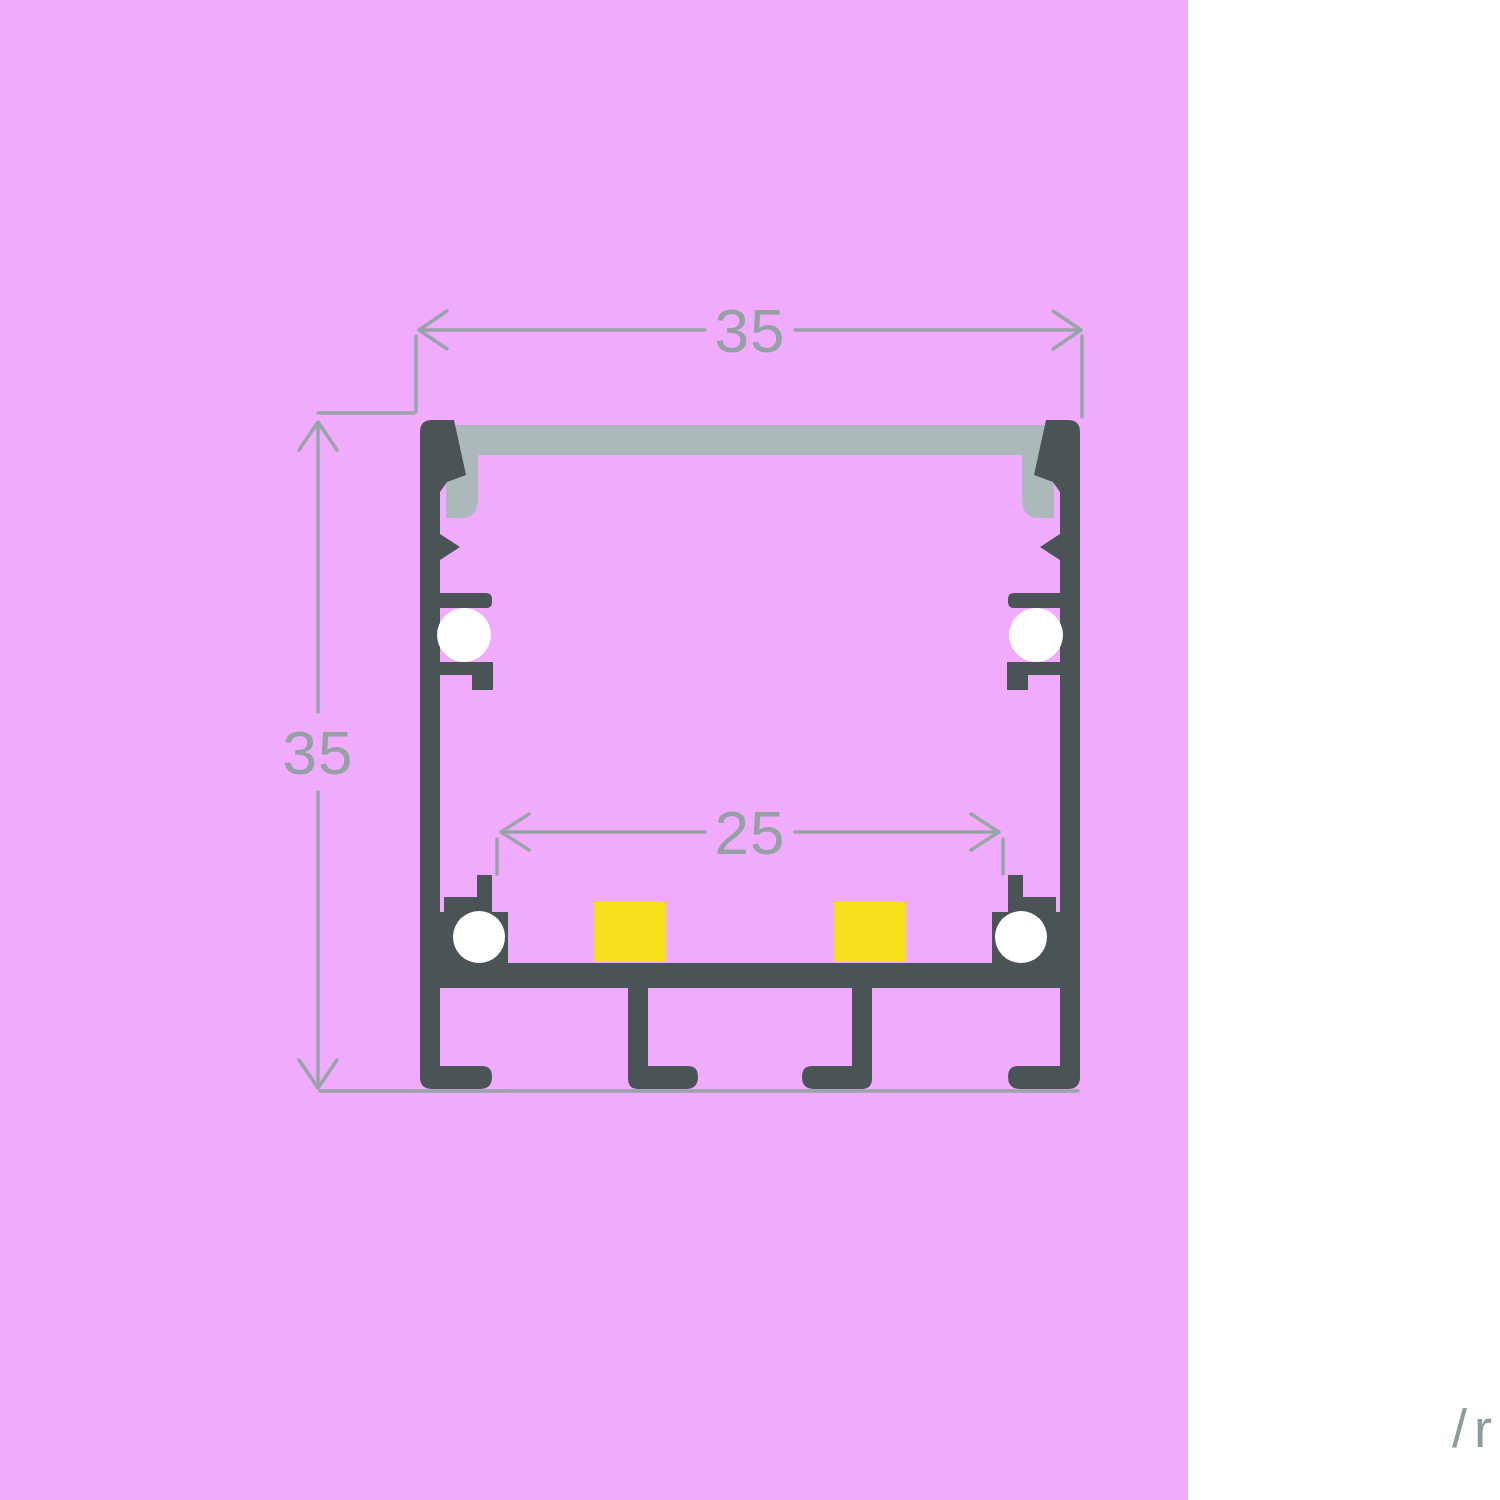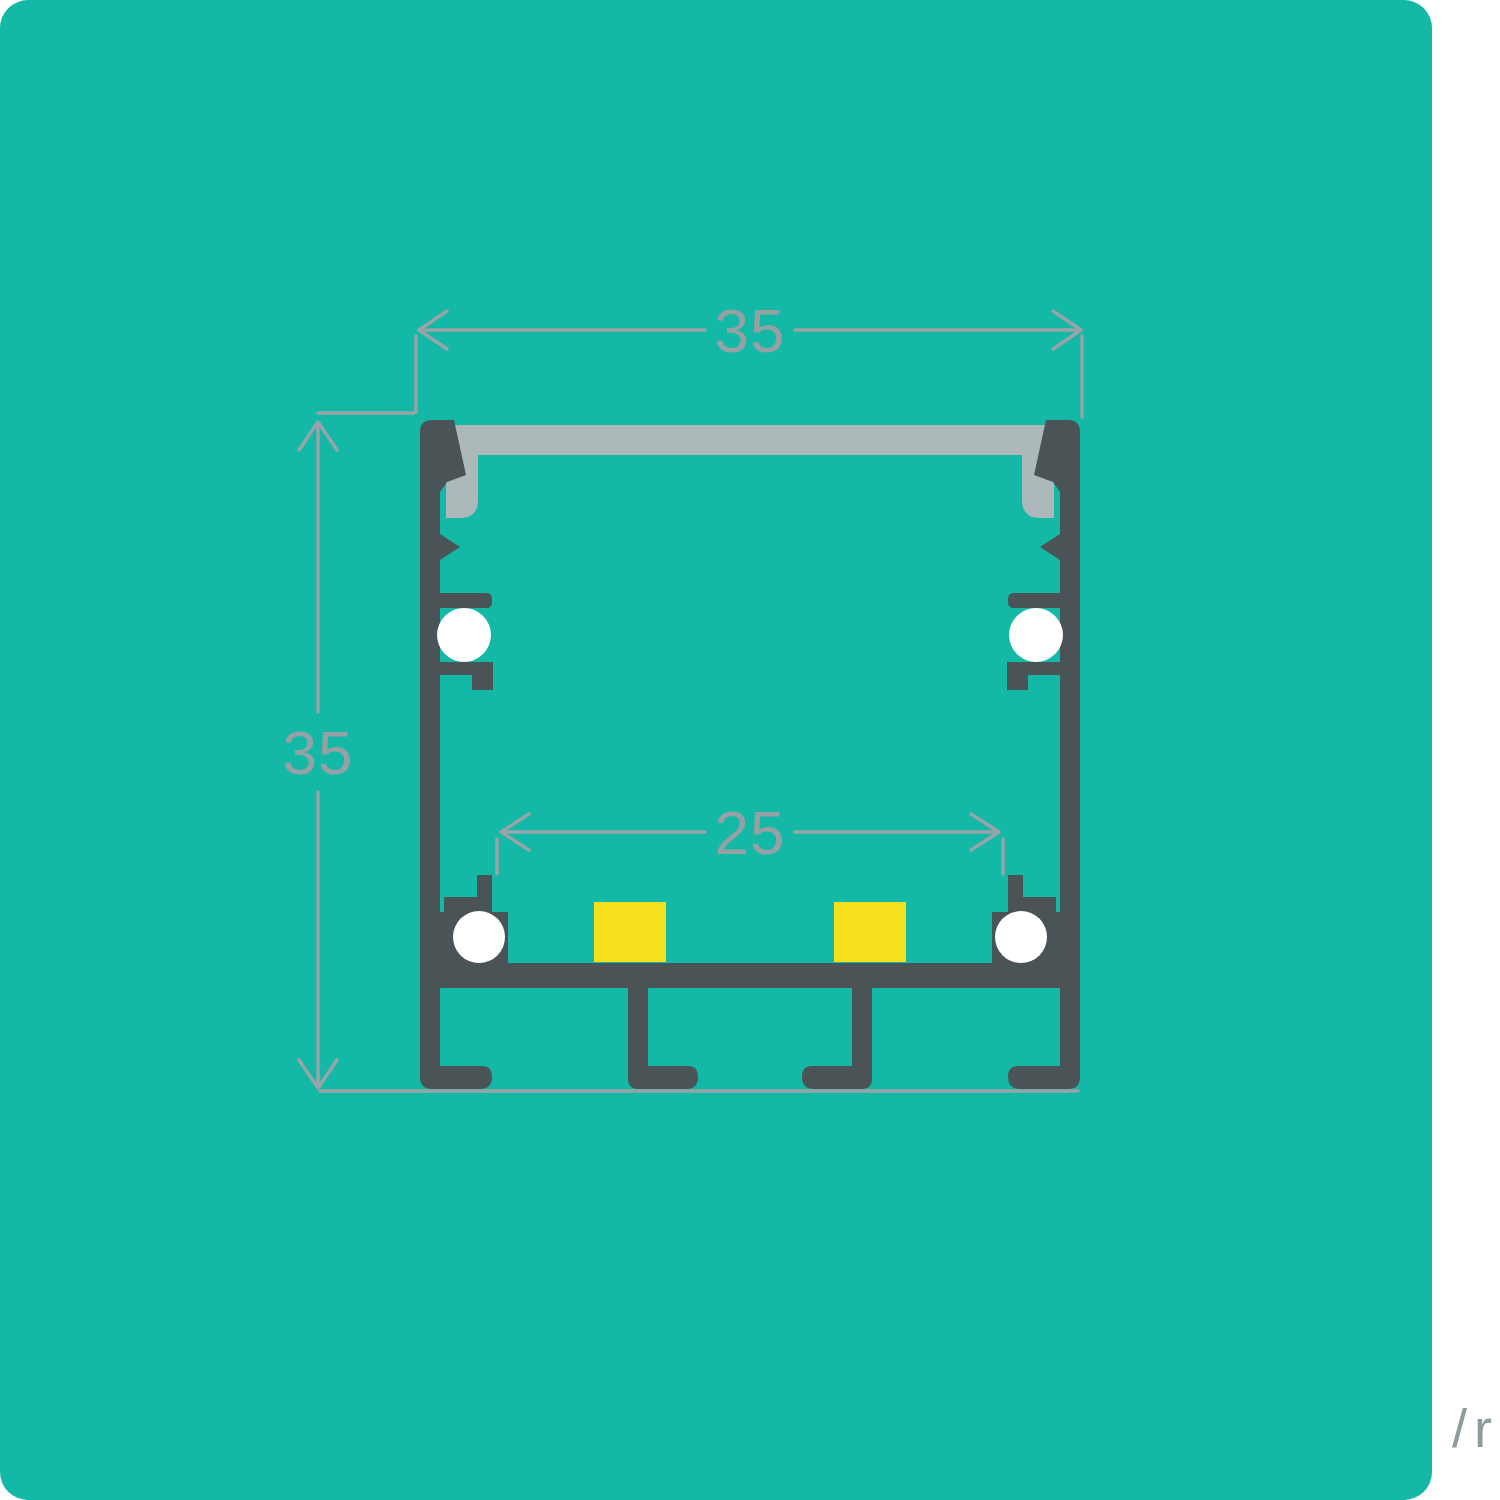--- a/index.html
+++ b/index.html
@@ -6,24 +6,23 @@
     margin: 0;
     padding: 0;
     background: #ffffff;
     width: 1500px;
     height: 1500px;
     overflow: hidden;
     font-family: "Liberation Sans", sans-serif;
   }
   .canvas-wrap {
     position: relative;
-    width: 1432px;
+    width: 1188px;
     height: 1500px;
-    background: #14b8a6;
-    border-radius: 28px;
+    background: #f0abfc;
   }
   svg { display: block; }
   .dim-text {
     font-family: "Liberation Sans", "DejaVu Sans", sans-serif;
     font-size: 62px;
     font-weight: 300;
     letter-spacing: 1px;
   }
   .watermark {
     font-family: "Liberation Sans", "DejaVu Sans", sans-serif;

